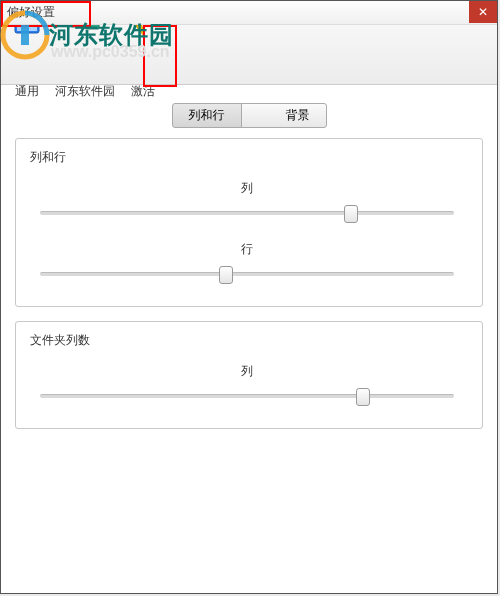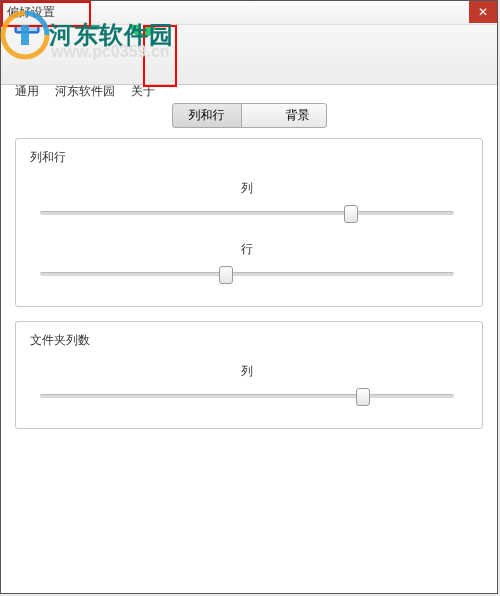--- a/index.html
+++ b/index.html
@@ -201,25 +201,23 @@
     </div>
     <div class="toolbar-item">
       <svg viewBox="0 0 32 32">
         <rect x="2" y="8" width="14" height="10" rx="1" fill="#3a8" stroke="#276"></rect>
         <rect x="16" y="10" width="14" height="10" rx="1" fill="#3a8" stroke="#276"></rect>
       </svg>
       <span class="toolbar-label">河东软件园</span>
     </div>
     <div class="toolbar-item">
       <svg viewBox="0 0 32 32">
-        <circle cx="16" cy="16" r="12" fill="#2ecc71" stroke="#27ae60"></circle>
-        <circle cx="16" cy="10" r="2" fill="#fff"></circle>
-        <rect x="14" y="14" width="4" height="10" rx="1" fill="#fff"></rect>
+        <polygon points="14,4 20,14 14,14 18,28 8,16 14,16" fill="#f7c600" stroke="#c79200"></polygon>
       </svg>
-      <span class="toolbar-label">关于</span>
+      <span class="toolbar-label">激活</span>
     </div>
   </div>
 
   <div class="content-area">
     <div class="tabs">
       <div class="tab active"><span>列和行</span></div>
       <div class="tab"><span>背景</span></div>
     </div>
 
     <div class="panel">

